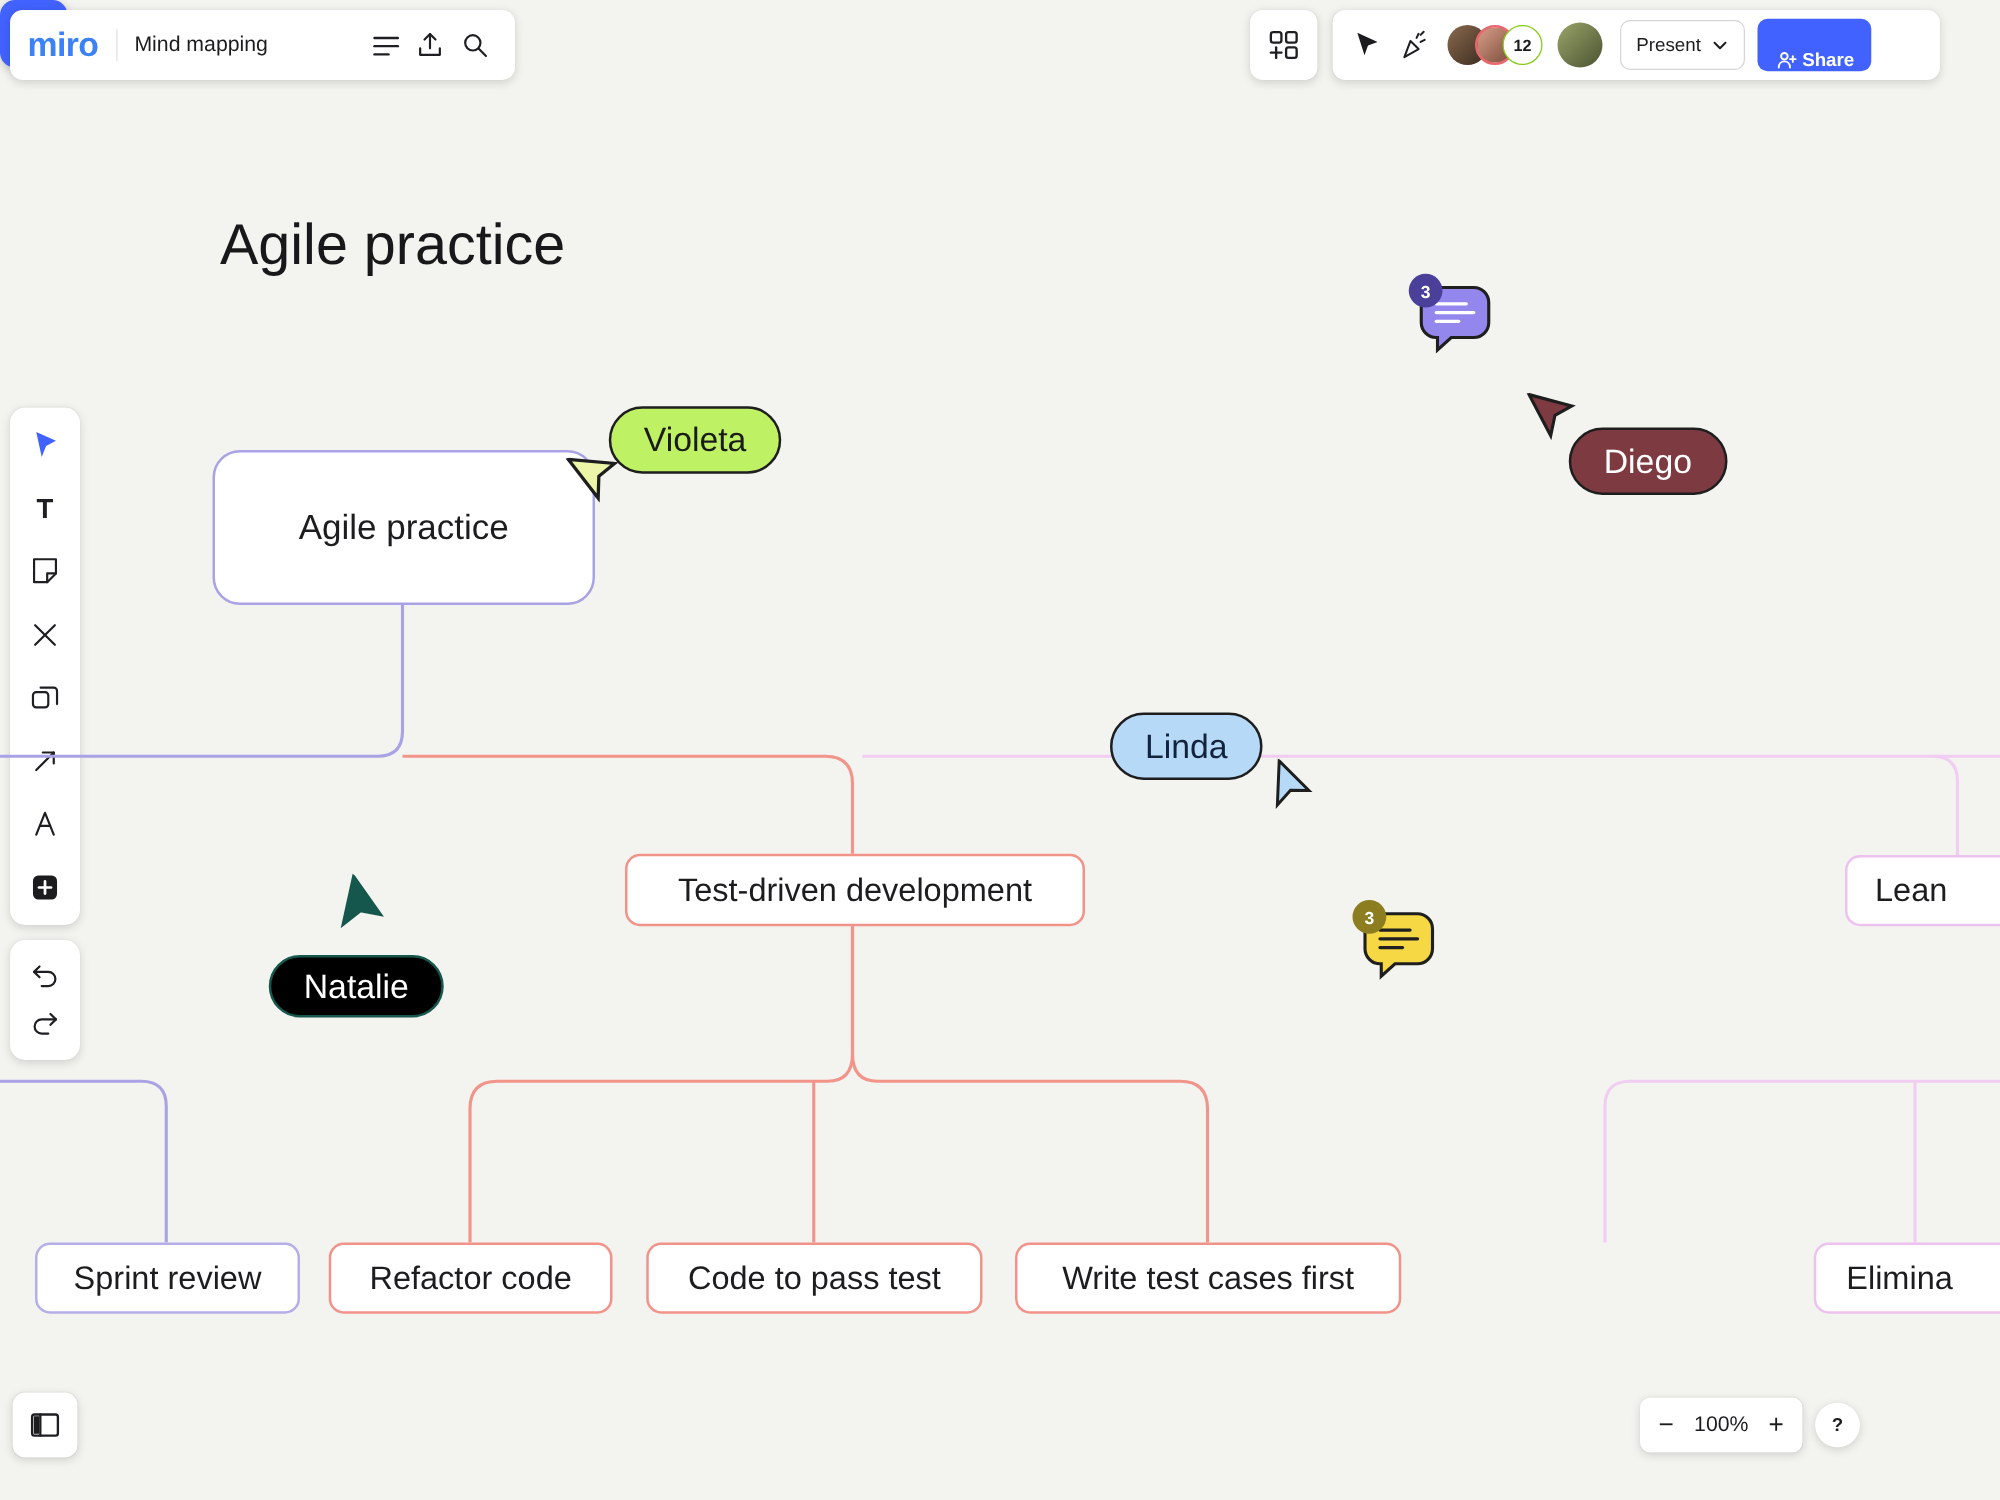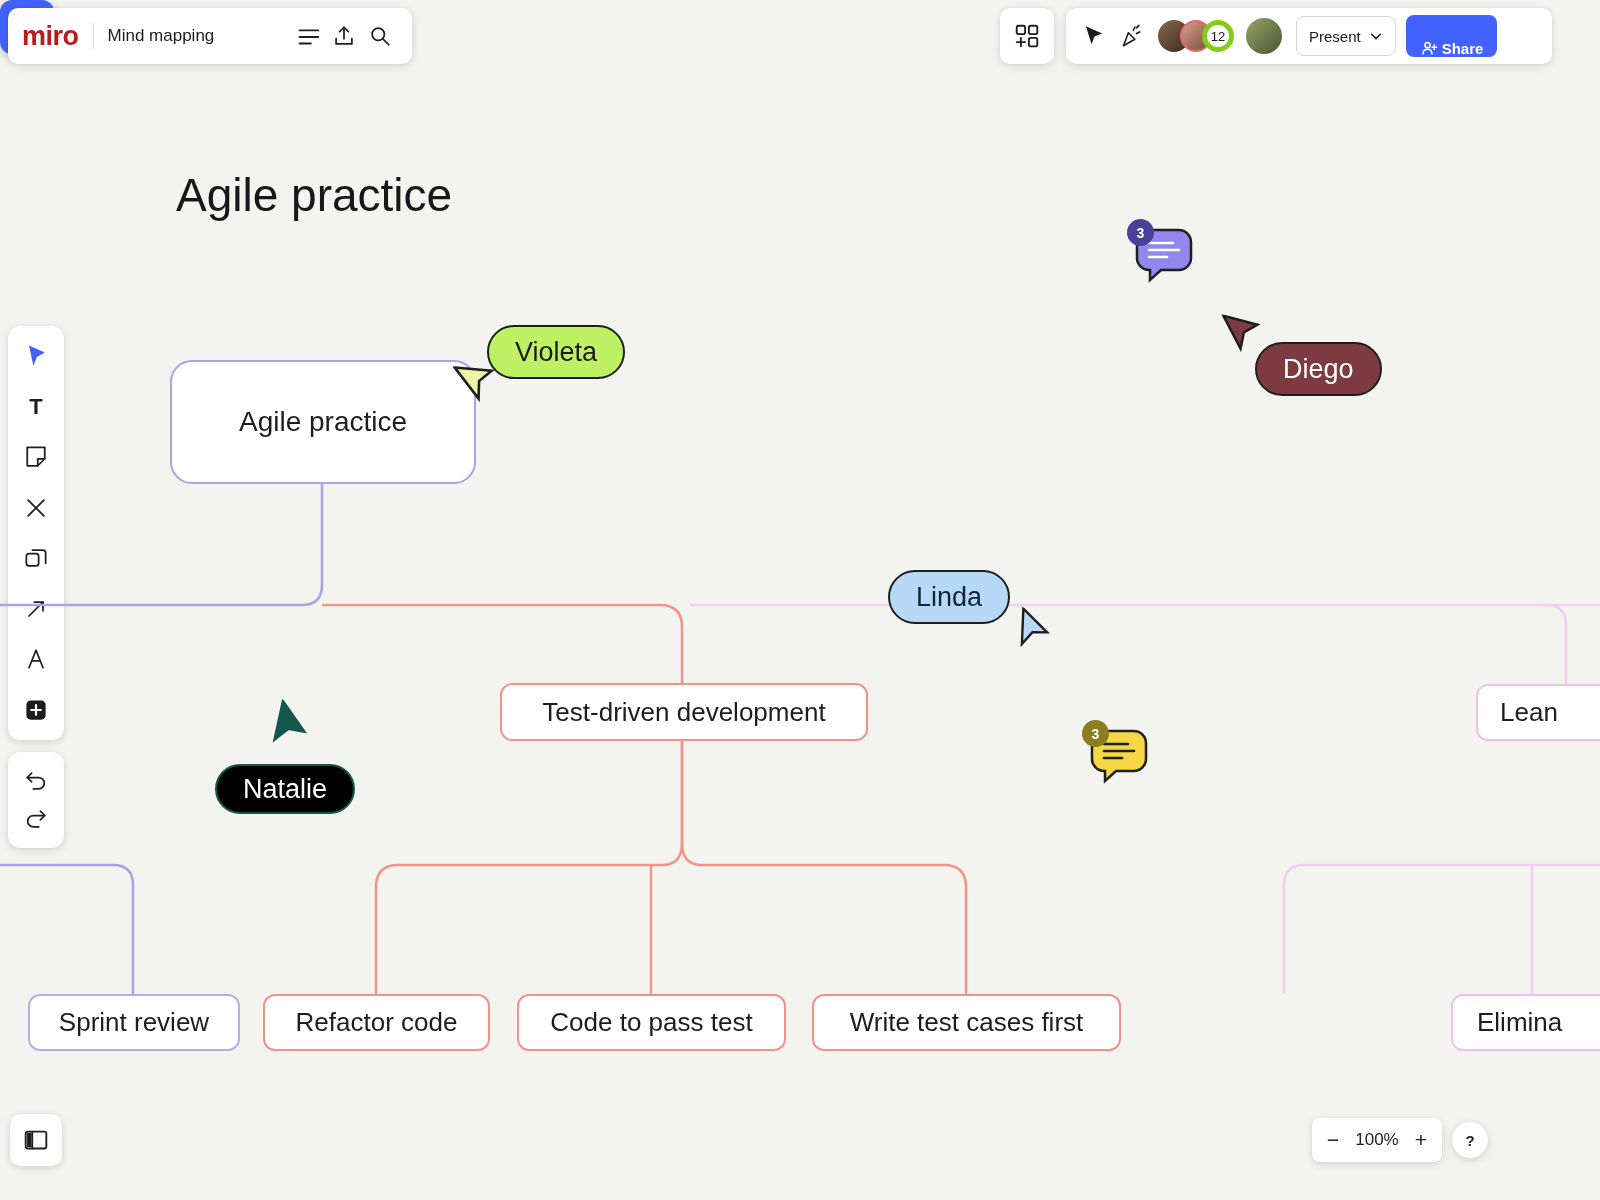--- a/index.html
+++ b/index.html
@@ -7,34 +7,34 @@
   .stage {
     position:relative; width:1600px; height:1200px; overflow:hidden;
     background:#f3f3ef; font-family:"Liberation Sans", sans-serif; color:#1d1d1f;
   }
   .card {
     position:absolute; background:#fff; border-radius:10px;
     box-shadow:0 2px 8px rgba(0,0,0,.14), 0 0 1px rgba(0,0,0,.08);
   }
   
   .topbar { left:8px; top:8px; width:404px; height:56px; display:flex; align-items:center; padding:0 14px; }
-  .logo { font-size:27px; font-weight:bold; color:#b91c1c; letter-spacing:-0.5px; }
+  .logo { font-size:27px; font-weight:bold; color:#3b82f6; letter-spacing:-0.5px; }
   .vdiv { width:1px; height:26px; background:#e2e2e2; margin:0 14px; }
   .board-title { font-size:17px; color:#1c1c1e; margin-right:18px; white-space:nowrap; }
   .icon-btn { width:36px; height:36px; border-radius:6px; display:flex; align-items:center; justify-content:center; cursor:pointer; flex:none; }
   svg.ic { display:block; }
   .stroke { fill:none; stroke:#1f1f23; stroke-width:2; stroke-linecap:round; stroke-linejoin:round; }
   
   .apps-card { left:1000px; top:8px; width:54px; height:56px; display:flex; align-items:center; justify-content:center; }
   .collab-card { left:1066px; top:8px; width:486px; height:56px; display:flex; align-items:center; padding:0 10px; }
   .avatar { width:32px; height:32px; border-radius:50%; flex:none; }
   .a1 { background:linear-gradient(135deg,#8a6a4f,#3a2a1e); margin-left:10px; }
   .a2 { background:linear-gradient(135deg,#d9a08a,#7a4a3a); margin-left:-10px; border:2px solid #e8686f; }
-  .count-badge { width:32px; height:32px; border-radius:50%; background:#fff; border:5px solid #84cc16; margin-left:-10px;
-    display:flex; align-items:center; justify-content:center; font-size:13px; color:#1c1c1e; flex:none; }
+  .count-badge { width:32px; height:32px; border-radius:50%; background:#fff; border:1px solid #84cc16; margin-left:-10px;
+    display:flex; align-items:center; justify-content:center; font-size:13px; color:#1c1c1e; flex:none;font-weight:bold; }
   .a3 { width:36px; height:36px; margin-left:12px; background:linear-gradient(135deg,#9aa56a,#4a5230); }
   .present-btn { margin-left:14px; height:40px; padding:0 12px; border:1px solid #d6d6d6; border-radius:8px;
     display:flex; align-items:center; gap:8px; font-size:15px; color:#1c1c1e; cursor:pointer; }
   .share-btn { margin-left:10px; height:42px; padding:0 14px; background:#4262ff; border-radius:8px;
     display:flex; align-items:flex-end; gap:4px; color:#fff; font-size:15px; font-weight:bold; cursor:pointer; }
   
   .tools-card { left:8px; top:326px; width:56px; height:414px; display:flex; flex-direction:column;
     align-items:center; justify-content:space-between; padding:13px 0; border-radius:12px; }
   .undo-card { left:8px; top:752px; width:56px; height:96px; display:flex; flex-direction:column;
     align-items:center; justify-content:space-between; padding:12px 0; border-radius:12px; }

